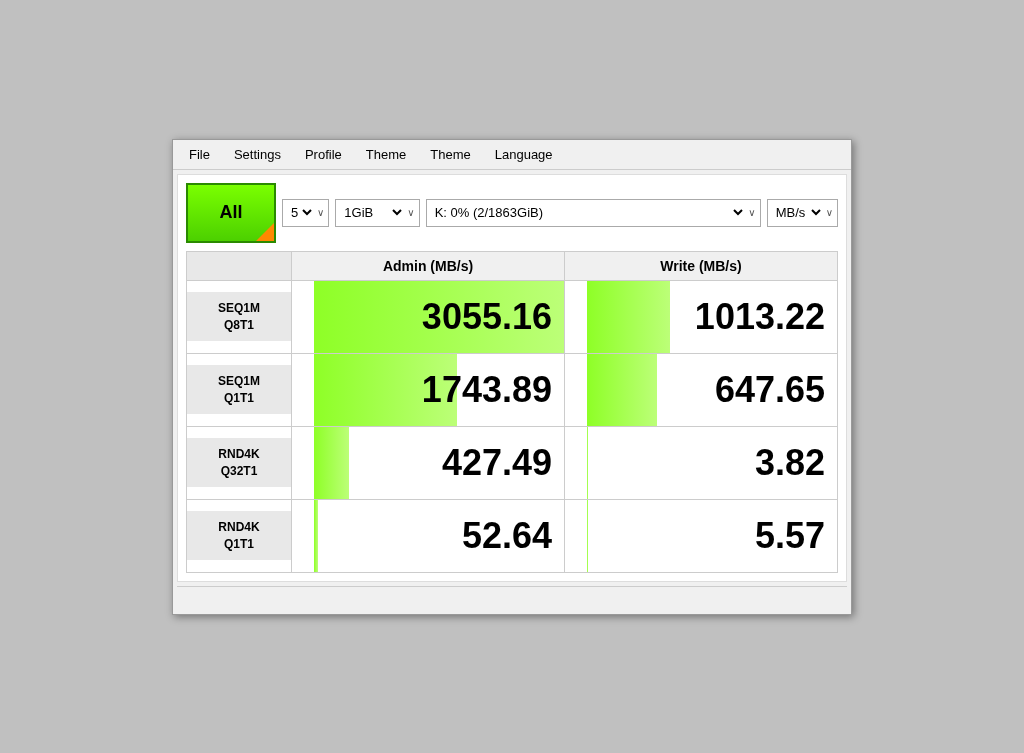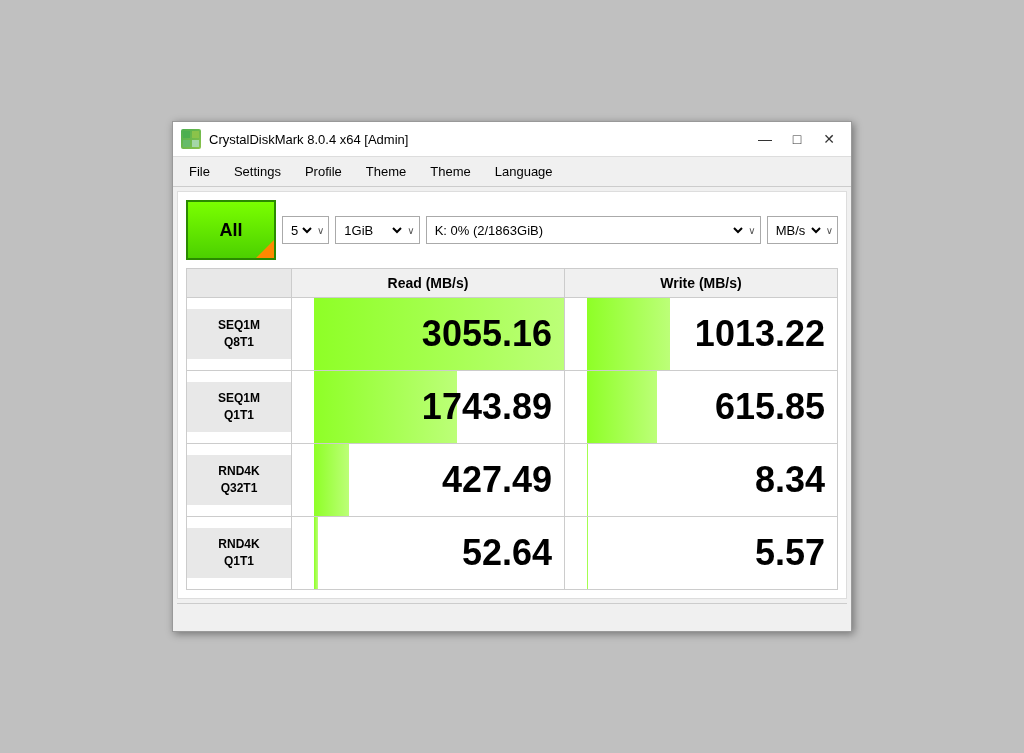--- a/index.html
+++ b/index.html
@@ -184,38 +184,20 @@
       font-size: 13px;
       outline: none;
       cursor: pointer;
     }
   </style>
 </head>
 <body>
 
 <div class="window">
 
-  <div class="title-bar">
-    <div class="title-bar-left">
-      <div class="app-icon">
-        <svg width="18" height="18" viewBox="0 0 18 18">
-          <rect x="1" y="1" width="7" height="7" fill="#4CAF50"></rect>
-          <rect x="10" y="1" width="7" height="7" fill="#8BC34A"></rect>
-          <rect x="1" y="10" width="7" height="7" fill="#66BB6A"></rect>
-          <rect x="10" y="10" width="7" height="7" fill="#A5D6A7"></rect>
-        </svg>
-      </div>
-      <span class="title-text">CrystalDiskMark 8.0.4 x64 [Admin]</span>
-    </div>
-    <div class="title-controls">
-      <button class="title-btn">—</button>
-      <button class="title-btn">□</button>
-      <button class="title-btn close">✕</button>
-    </div>
-  </div>
 
   <div class="menu-bar">
     <span class="menu-item">File</span>
     <span class="menu-item">Settings</span>
     <span class="menu-item">Profile</span>
     <span class="menu-item">Theme</span>
     <span class="menu-item">Theme</span>
     <span class="menu-item">Language</span>
   </div>
 
@@ -263,21 +245,21 @@
           <option>μs</option>
         </select>
         <span class="chevron">∨</span>
       </div>
     </div>
 
     <table class="data-table">
       <thead>
         <tr>
           <th style="width:80px; background:#e8e8e8;"></th>
-          <th>Read (MB/s)</th>
+          <th>Admin (MB/s)</th>
           <th>Write (MB/s)</th>
         </tr>
       </thead>
       <tbody id="table-body">
       <tr>
             <td>
               <div class="row-label">SEQ1M<br>Q8T1</div>
             </td>
             <td>
     <div class="value-cell">
@@ -298,38 +280,38 @@
             </td>
             <td>
     <div class="value-cell">
       <div class="bar-bg" style="width:57%;"></div>
       <div class="value-text">1743.89</div>
     </div>
             </td>
             <td>
     <div class="value-cell">
       <div class="bar-bg" style="width:28%;"></div>
-      <div class="value-text">615.85</div>
+      <div class="value-text">647.65</div>
     </div>
             </td>
           </tr>
           <tr>
             <td>
               <div class="row-label">RND4K<br>Q32T1</div>
             </td>
             <td>
     <div class="value-cell">
       <div class="bar-bg" style="width:14%;"></div>
       <div class="value-text">427.49</div>
     </div>
             </td>
             <td>
     <div class="value-cell">
       <div class="bar-bg" style="width:0.2%;"></div>
-      <div class="value-text">8.34</div>
+      <div class="value-text">3.82</div>
     </div>
             </td>
           </tr>
           <tr>
             <td>
               <div class="row-label">RND4K<br>Q1T1</div>
             </td>
             <td>
     <div class="value-cell">
       <div class="bar-bg" style="width:1.7%;"></div>

